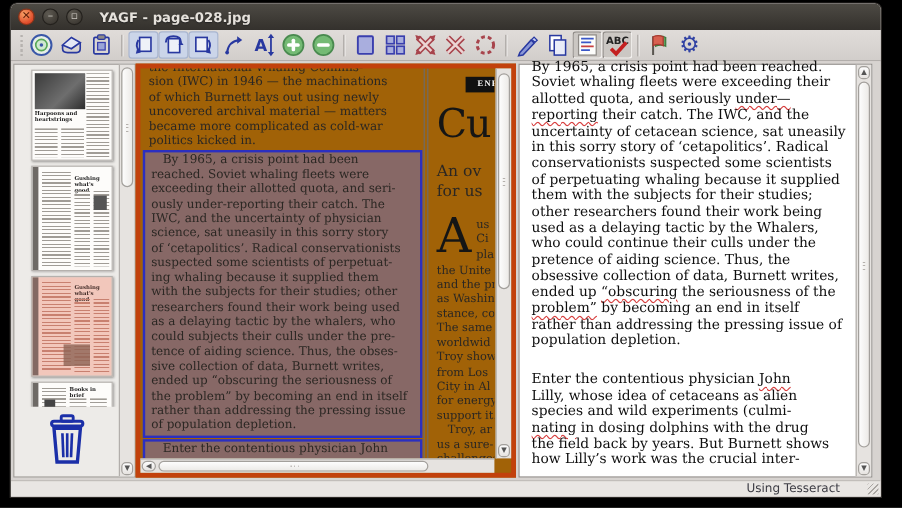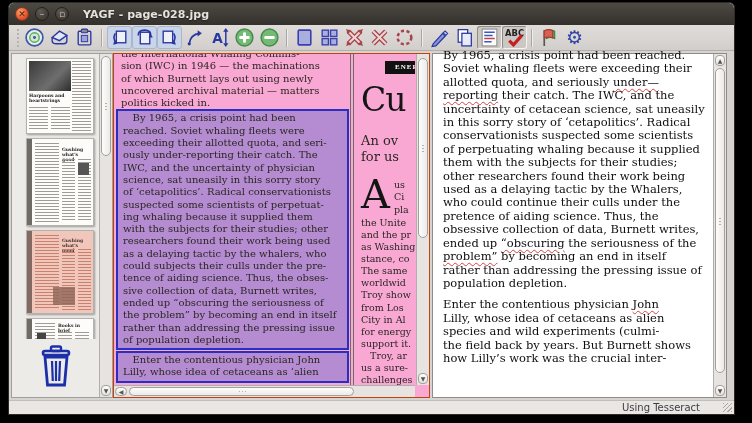--- a/index.html
+++ b/index.html
@@ -62,21 +62,21 @@
             font-size:5px; line-height:1.1; transform:scale(.9); transform-origin:0 0; }
   .thumb.selected { background:#f6dcd2; }
   .thumb.selected .sel-overlay { position:absolute; inset:0; background:rgba(228,108,82,.18); }
   .scanedge { position:absolute; left:0; top:0; bottom:0; width:5px; background:#6e6a66; }
 
   .trash-wrap { position:absolute; left:0; right:13px; bottom:6px; height:50px;
                 display:flex; align-items:center; justify-content:center; }
 
   
   .scan-panel { position:absolute; left:104px; top:2px; width:317px; bottom:2px;
-                background:#f9a8d4; border:1px solid #c2410c; }
+                background:#a16207; border:4px solid #c2410c; }
   .scan-content { position:absolute; left:0; top:0; right:14px; bottom:12px; overflow:hidden;
                   font-family:"DejaVu Serif",serif; color:#2b2723; }
   .col1 { position:absolute; left:7px; top:-6px; width:228px;
           font-size:10px; line-height:12.3px; }
   .ln { white-space:pre; }
   .region { background:rgba(106,110,206,.48); border:2px solid #2b2fc0;
             margin-left:-5px; padding:1px 2px 2px 5px; }
   .region + .region { margin-top:1px; }
   .colrule { position:absolute; left:236px; top:0; bottom:0; width:4px;
              border-left:1px solid #6f6b67; border-right:1px solid #6f6b67; }
@@ -90,21 +90,21 @@
   .dropcap { font-size:40px; line-height:34px; color:#151515; }
   .beside { font-size:9.5px; line-height:12.3px; margin-left:4px; padding-top:2px; }
   .col2-lines { font-size:9.5px; line-height:12.1px; margin-top:1px; }
 
   
   .text-panel { position:absolute; left:423px; top:2px; width:295px; bottom:2px;
                 background:#fff; border:1px solid #8f8b87; }
   .ocr { position:absolute; left:0; top:0; right:14px; bottom:0; overflow:hidden;
          font-family:"DejaVu Serif",serif; font-size:11.5px; line-height:13.4px;
          color:#0e0e0e; padding:0 6px 0 10px; margin-top:-5px; }
-  .ocr p { margin-bottom:8px; }
+  .ocr p { margin-bottom:19px; }
   .sq { text-decoration:underline; text-decoration-style:wavy;
         text-decoration-color:#d84040; text-decoration-thickness:1px; text-underline-offset:2px; }
 
   
   .vscroll { position:absolute; top:0; bottom:0; right:0; width:13px;
              background:#e6e3e0; border-left:1px solid #b2aeab; }
   .vthumb { position:absolute; left:1px; right:1px; border-radius:6px;
             background:linear-gradient(to right,#fdfdfd,#eceae7); border:1px solid #a3a09c; }
   .vthumb .grip { position:absolute; left:3px; right:3px; top:50%; height:7px; margin-top:-3px;
                   background:repeating-linear-gradient(to bottom,#b5b1ad 0 1px,transparent 1px 3px); }
@@ -365,20 +365,21 @@
     </div>
 
     <div class="scan-panel">
       <div class="scan-content">
         <div class="col1">
           <div>
               <div class="ln">the International Whaling Commis-</div>
               <div class="ln">sion (IWC) in 1946 — the machinations</div>
               <div class="ln">of which Burnett lays out using newly</div>
               <div class="ln">uncovered archival material — matters</div>
+              <div class="ln">became more complicated as cold-war</div>
               <div class="ln">politics kicked in.</div>
             </div>
           <div class="region">
               <div class="ln">   By 1965, a crisis point had been</div>
               <div class="ln">reached. Soviet whaling fleets were</div>
               <div class="ln">exceeding their allotted quota, and seri-</div>
               <div class="ln">ously under-reporting their catch. The</div>
               <div class="ln">IWC, and the uncertainty of physician</div>
               <div class="ln">science, sat uneasily in this sorry story</div>
               <div class="ln">of ‘cetapolitics’. Radical conservationists</div>
@@ -448,20 +449,21 @@
       </div>
     </div>
 
     <div class="text-panel">
       <div class="ocr">
         <p><span>By 1965, a crisis point had been reached. Soviet whaling fleets were exceeding their allotted quota, and seriously </span><span class="sq">under—reporting</span><span> their catch. The IWC, and the uncertainty of cetacean science, sat uneasily in this sorry story of ‘cetapolitics’. Radical conservationists suspected some scientists of perpetuating whaling because it supplied them with the subjects for their studies; other researchers found their work being used as a delaying tactic by the Whalers, who could continue their culls under the pretence of aiding science. Thus, the obsessive collection of data, Burnett writes, ended up </span><span class="sq">“obscuring</span><span> the seriousness of the </span><span class="sq">problem”</span><span> by becoming an end in itself rather than addressing the pressing issue of population depletion.</span></p>
         <div>
             <div><span>Enter the contentious physician </span><span class="sq">John</span></div>
             <div><span>Lilly, whose idea of cetaceans as alien</span></div>
             <div><span>species and wild experiments (culmi-</span></div>
+            <div><span class="sq">nating</span><span> in dosing dolphins with the drug</span></div>
             <div><span>the field back by years. But Burnett shows</span></div>
             <div><span>how Lilly’s work was the crucial inter-</span></div>
           </div>
       </div>
       <div class="vscroll">
         <div class="stepper" style="top:1px;">▲</div>
         <div class="vthumb" style="top:14px; height:305px;">
             <div class="grip"></div>
           </div>
         <div class="stepper" style="bottom:1px;">▼</div>

